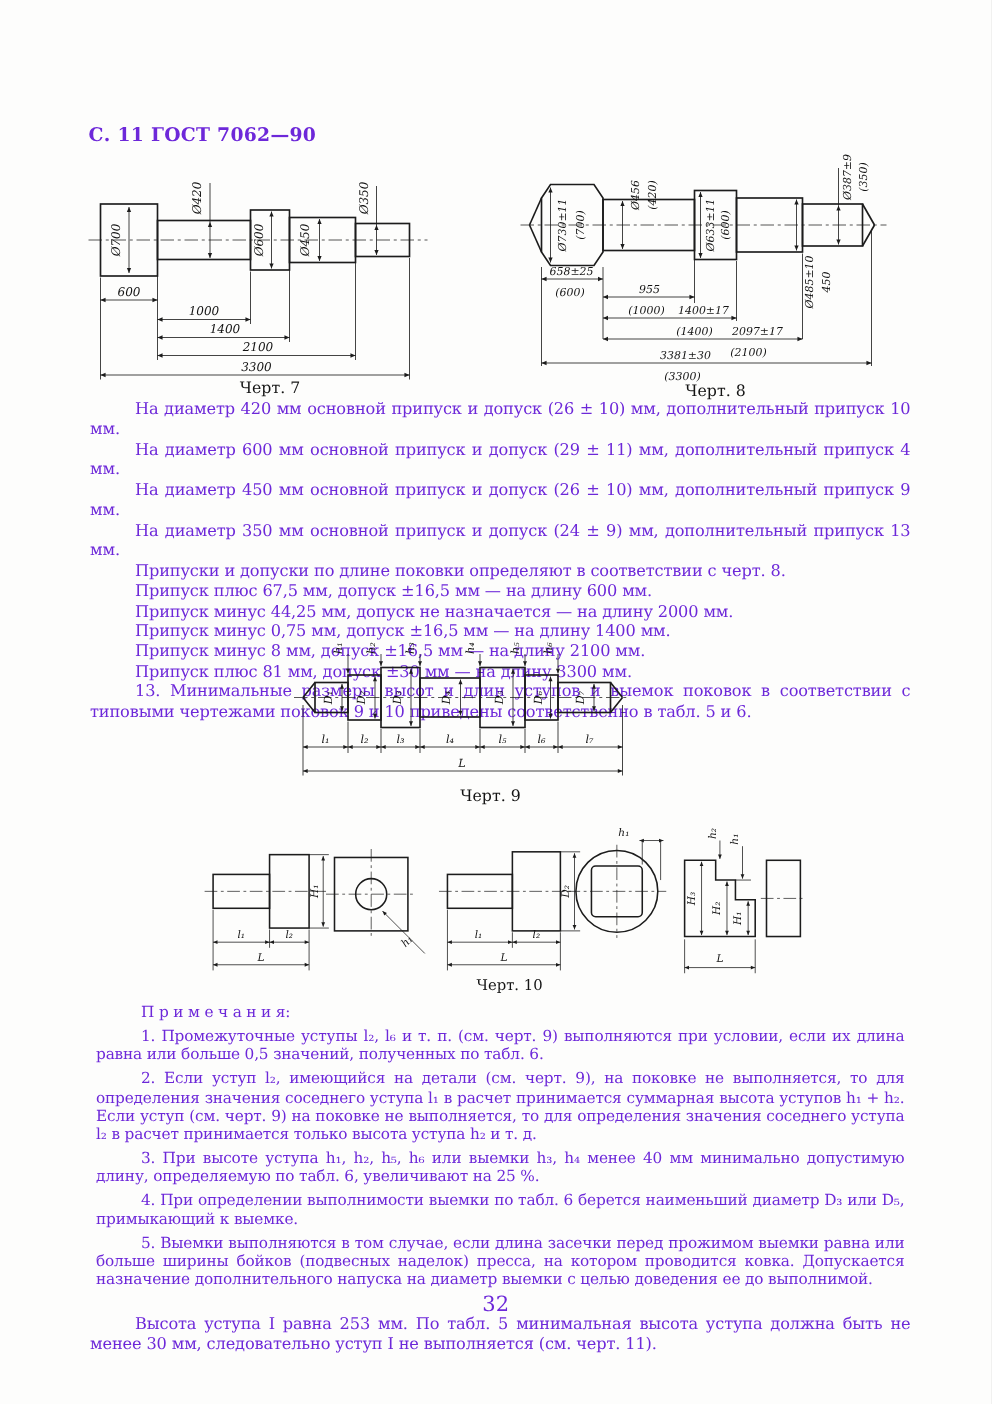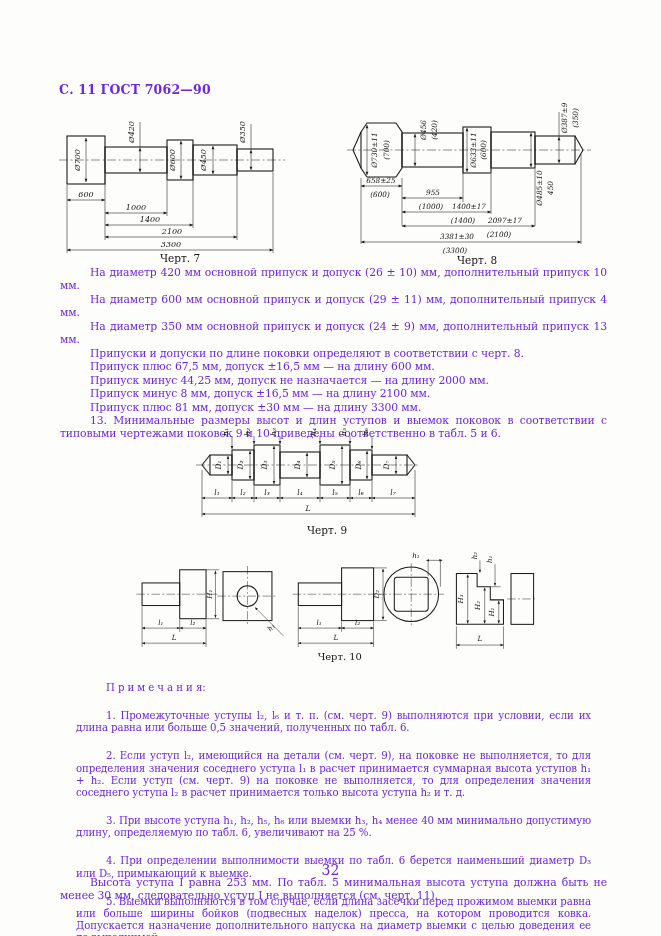--- a/index.html
+++ b/index.html
@@ -4,21 +4,21 @@
 <style>
   html,body{margin:0;padding:0;background:#e8e8e8;}
   .page{position:relative;width:661px;height:936px;background:#fdfdfc;
         font-family:"DejaVu Serif","Liberation Serif",serif;color:#6d28d9;overflow:hidden;}
   .hdr{position:absolute;left:59px;top:82px;font-weight:bold;font-size:12.5px;letter-spacing:.2px;}
   .txt{position:absolute;left:60px;width:547px;}
   .txt p{margin:0;text-indent:30px;text-align:justify;font-size:10.8px;line-height:13.45px;letter-spacing:-.1px;}
   #bodytext{top:266px;}
   #closing{top:876px;}
   .notes{position:absolute;left:60px;top:666px;width:547px;}
-  .notes p{margin:16px;text-indent:30px;text-align:justify;font-size:10.2px;line-height:12.15px;letter-spacing:-.1px;}
+  .notes p{margin:4px;text-indent:30px;text-align:justify;font-size:10.2px;line-height:12.15px;letter-spacing:-.1px;}
   .pageno{position:absolute;left:0;top:862px;width:661px;text-align:center;font-size:14px;}
   svg{position:absolute;overflow:visible;}
   svg text{font-family:"DejaVu Serif","Liberation Serif",serif;fill:#141414;}
   .dim{font-size:8px;font-style:italic;}
   .dimn{font-size:8px;font-style:italic;}
   .dim8{font-size:7.3px;font-style:italic;}
   .dim9{font-size:7.5px;font-style:italic;}
   .cap{font-size:10.5px;}
   .ln{stroke:#1c1c1c;stroke-width:1.1;fill:none;}
   .tn{stroke:#1c1c1c;stroke-width:.55;fill:none;}
@@ -138,24 +138,26 @@
       <line class="tn" x1="16" y1="140" x2="236" y2="140" marker-start="url(#a8)" marker-end="url(#a8)"></line>
       <text class="dim8" text-anchor="middle" x="112" y="137">3381±30</text>
       <text class="dim8" text-anchor="middle" x="110" y="151">(3300)</text>
     </g>
     <text class="cap" text-anchor="middle" x="132" y="162">Черт. 8</text>
   </svg>
 
   <div class="txt" id="bodytext">
     <p>На диаметр 420 мм основной припуск и допуск (26 ± 10) мм, дополнительный припуск 10 мм.</p>
     <p>На диаметр 600 мм основной припуск и допуск (29 ± 11) мм, дополнительный припуск 4 мм.</p>
+    <p>На диаметр 450 мм основной припуск и допуск (26 ± 10) мм, дополнительный припуск 9 мм.</p>
     <p>На диаметр 350 мм основной припуск и допуск (24 ± 9) мм, дополнительный припуск 13 мм.</p>
     <p>Припуски и допуски по длине поковки определяют в соответствии с черт. 8.</p>
     <p>Припуск плюс 67,5 мм, допуск ±16,5 мм — на длину 600 мм.</p>
     <p>Припуск минус 44,25 мм, допуск не назначается — на длину 2000 мм.</p>
+    <p>Припуск минус 0,75 мм, допуск ±16,5 мм — на длину 1400 мм.</p>
     <p>Припуск минус 8 мм, допуск ±16,5 мм — на длину 2100 мм.</p>
     <p>Припуск плюс 81 мм, допуск ±30 мм — на длину 3300 мм.</p>
     <p>13. Минимальные размеры высот и длин уступов и выемок поковок в соответствии с типовыми чертежами поковок 9 и 10 приведены соответственно в табл. 5 и 6.</p>
   </div>
 
   <svg style="left:192px;top:420px" width="280" height="118" viewBox="0 0 280 118">
     <defs>
       <marker id="a9" viewBox="0 0 8 8" refX="7.5" refY="4" markerWidth="6.5" markerHeight="6.5" orient="auto-start-reverse">
         <path d="M0.5,1 L7.5,4 L0.5,7 Z" fill="#1c1c1c"></path>
         </marker>

